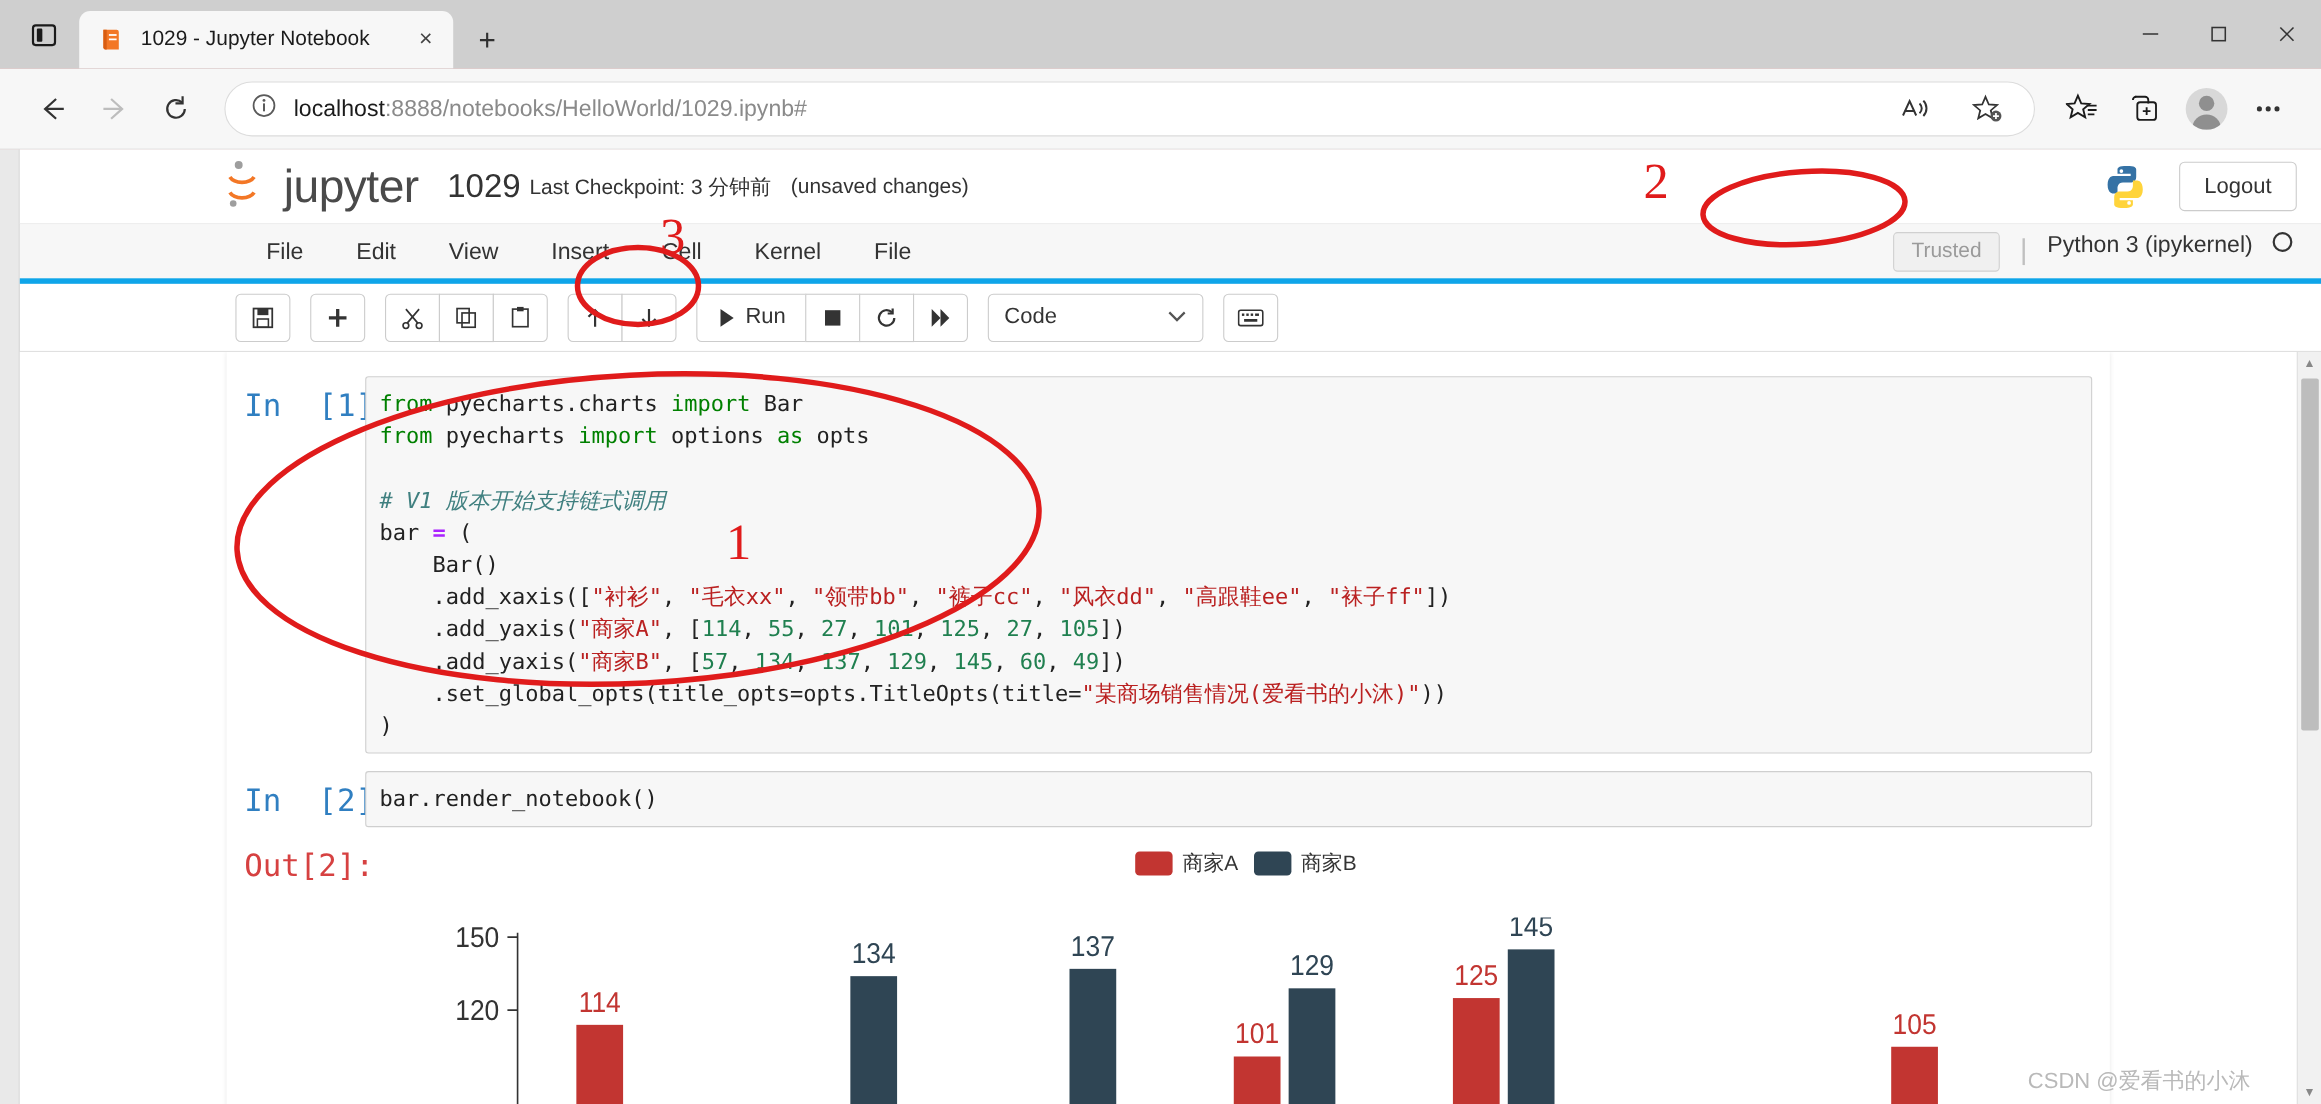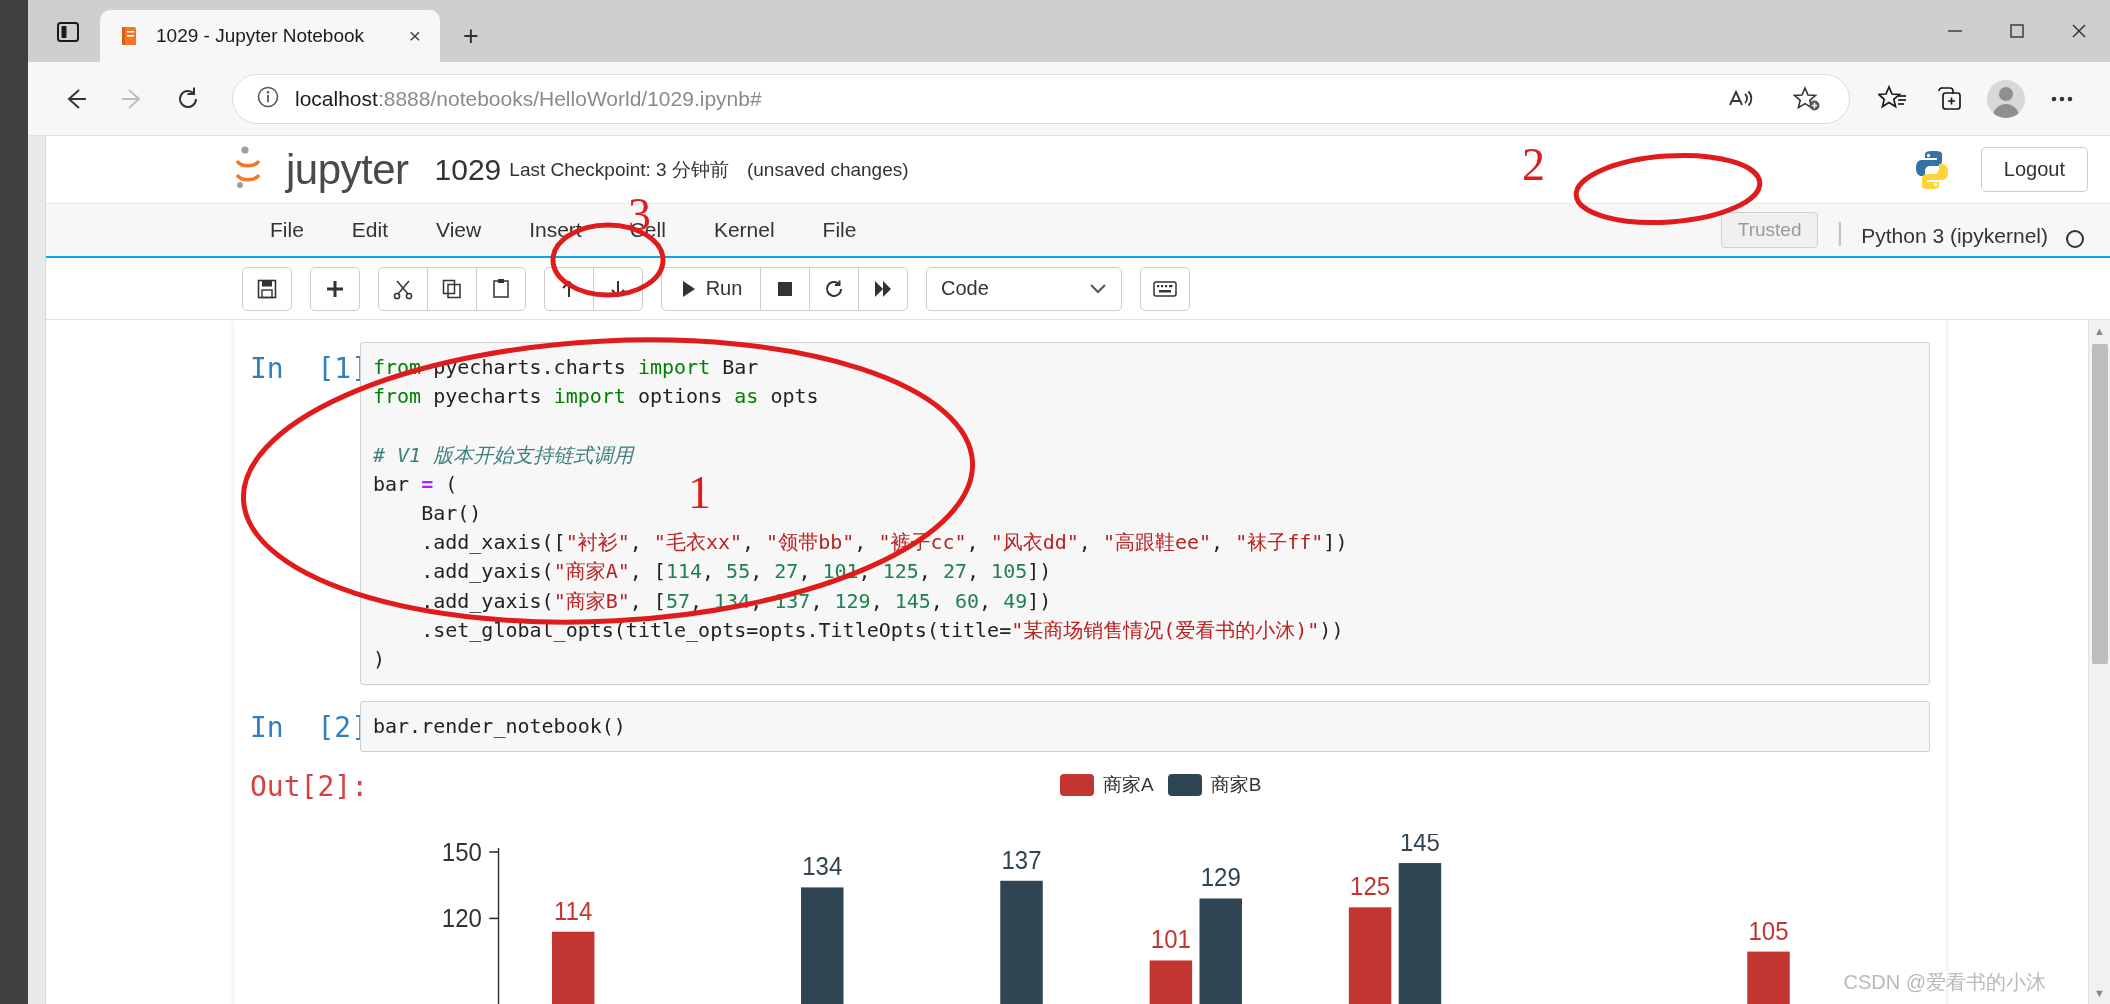--- a/index.html
+++ b/index.html
@@ -4,21 +4,21 @@
 <style>
   * { box-sizing: border-box; margin: 0; padding: 0; }
   html, body {
     width: 2110px; height: 1004px;
     overflow: hidden;
     font-family: "Liberation Sans", sans-serif;
     background: #ffffff;
   }
 
   
-  .browser { width: 2110px; height: 1004px; position: relative; background:#404040;padding-left:28px; }
+  .browser { width: 2110px; height: 1004px; position: relative; background:#7f1d1d; }
 
   .titlebar {
     height: 62px; background: #cfcfcf;
     display: flex; align-items: flex-end; position: relative;
   }
   .tabstrip-btn {
     width: 52px; height: 52px; margin: 0 6px 4px 14px;
     display:flex; align-items:center; justify-content:center;
   }
   .tab {
@@ -88,25 +88,25 @@
   .jp-unsaved { font-size: 19px; color:#333; margin-left: 18px; }
   .jp-header-right { margin-left:auto; display:flex; align-items:center; gap:26px; }
   .py-logo { width: 46px; height: 46px; }
   .logout-btn {
     border:1px solid #ccc; border-radius:5px; background:#fff;
     font-size: 20px; color:#333; padding: 10px 22px; font-family:inherit;
   }
 
   .jp-menubar {
     height: 54px; margin-left: 18px; background:#f7f7f7;
-    border-bottom:2px solid #0ea5e9;
+    border-bottom:5px solid #0ea5e9;
     display:flex; align-items:center; padding-left: 200px; position:relative;
   }
   .menu-item { font-size: 21px; color:#333; padding: 0 24px; line-height: 54px; }
-  .menubar-right { margin-left:auto; display:flex; align-items:flex-end; gap: 18px; padding-right: 26px; }
+  .menubar-right { margin-left:auto; display:flex; align-items:flex-start; gap: 18px; padding-right: 26px; }
   .trusted {
     border:1px solid #d0d0d0; background:#f0f0f0; color:#9a9a9a;
     font-size: 19px; padding: 6px 16px; border-radius:4px;
   }
   .kernel-sep { color:#c0c0c0; font-size: 26px; }
   .kernel-name { font-size: 21px; color:#333; }
   .kernel-circle { width:18px;height:18px;border:2px solid #333;border-radius:50%; display:inline-block;}
 
   .jp-toolbar {
     height: 62px; margin-left: 18px; background:#fff;

